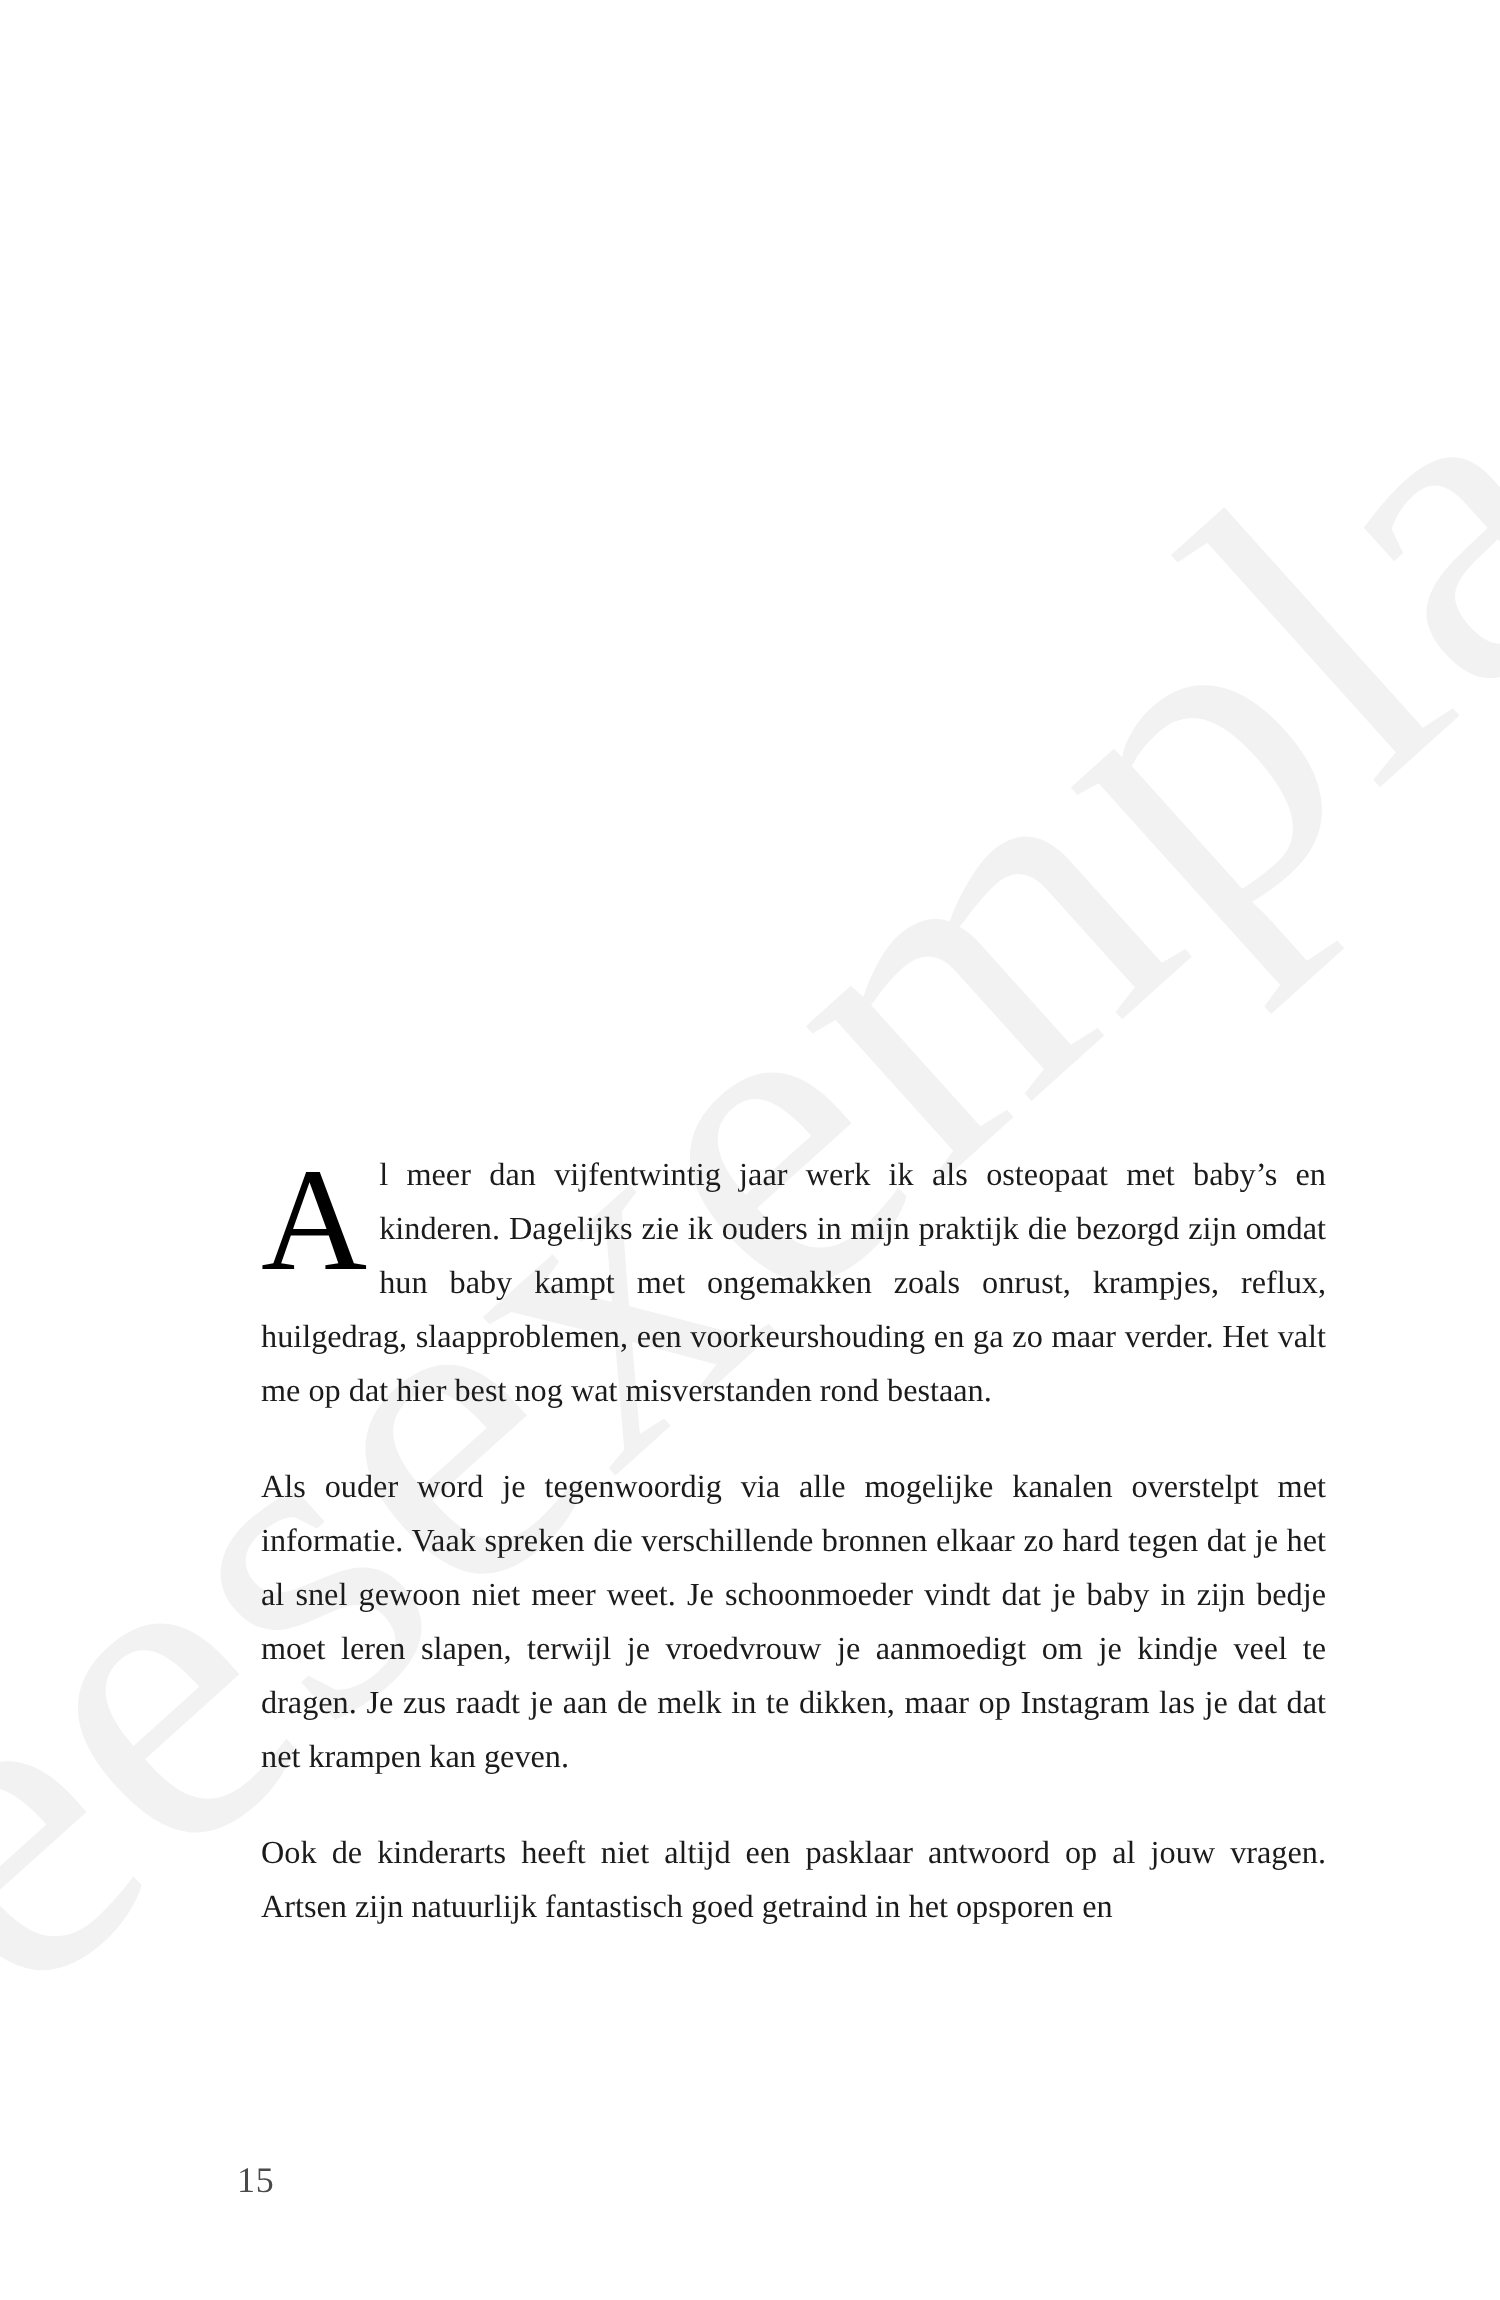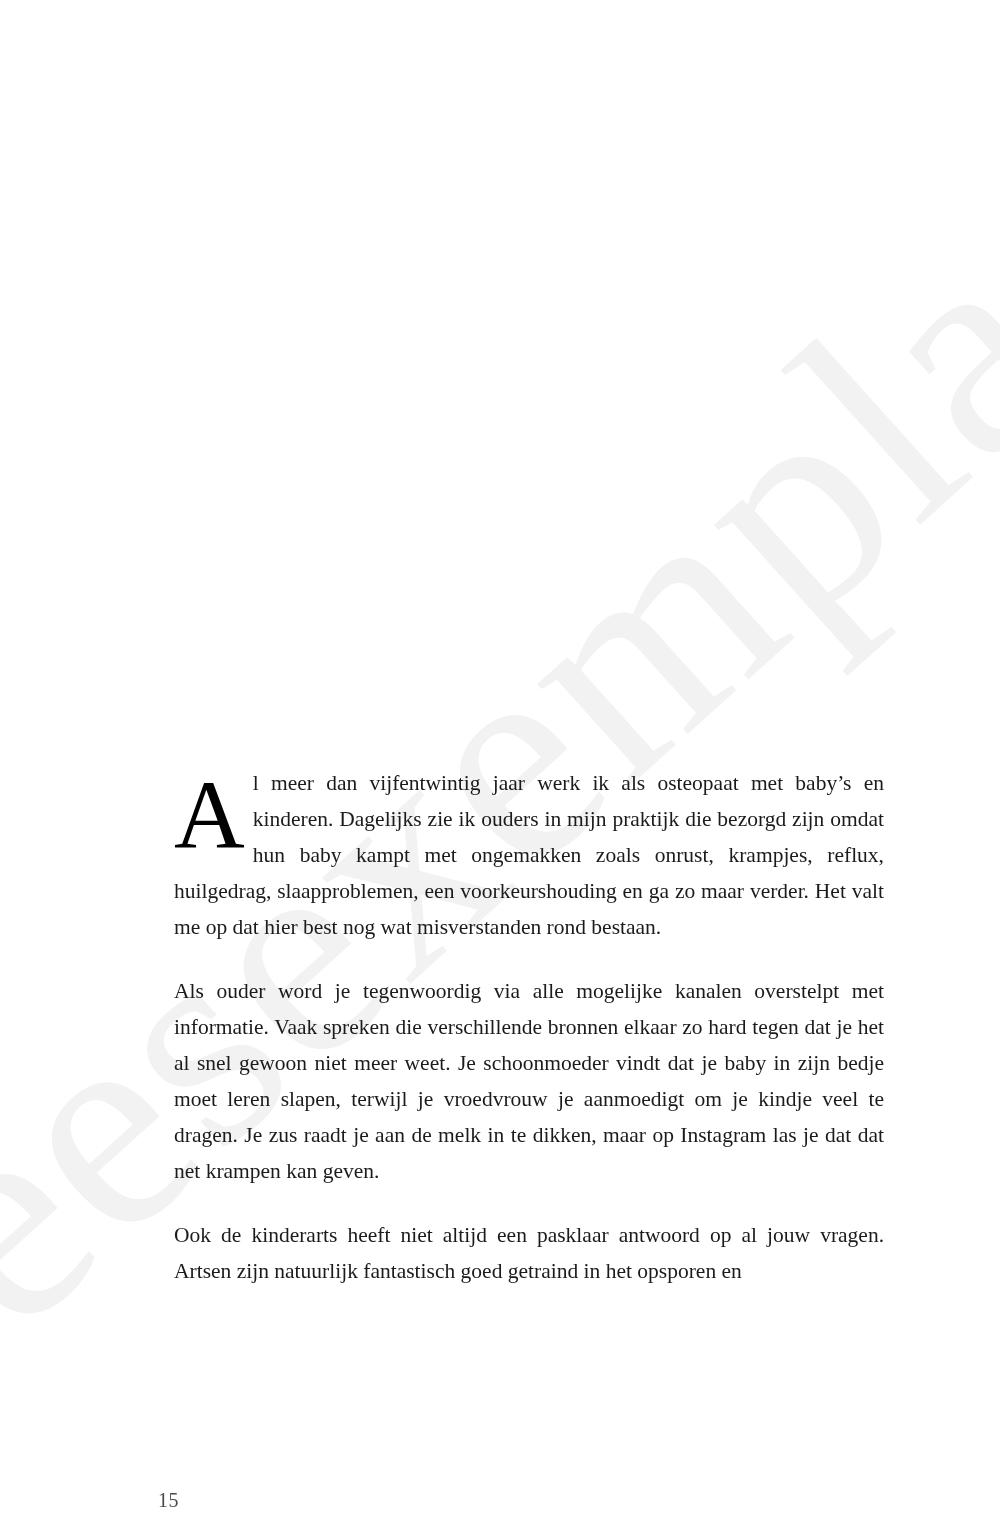--- a/index.html
+++ b/index.html
@@ -88,23 +88,23 @@
     line-height: 0.80;
     font-weight: normal;
     padding: 6px 8px 0 0;
     margin-top: 4px;
     color: #000000;
   }
 
   .page-number {
     position: absolute;
     left: 158px;
-    top: 1489px;
+    top: 1441px;
     font-family: "Liberation Serif", "DejaVu Serif", serif;
-    font-size: 20px;
+    font-size: 24px;
     color: #4a4a4a;
     letter-spacing: 0.5px;
   }
 </style>
 </head>
 <body>
 
 <div class="page">
 
   <div class="watermark-layer">

